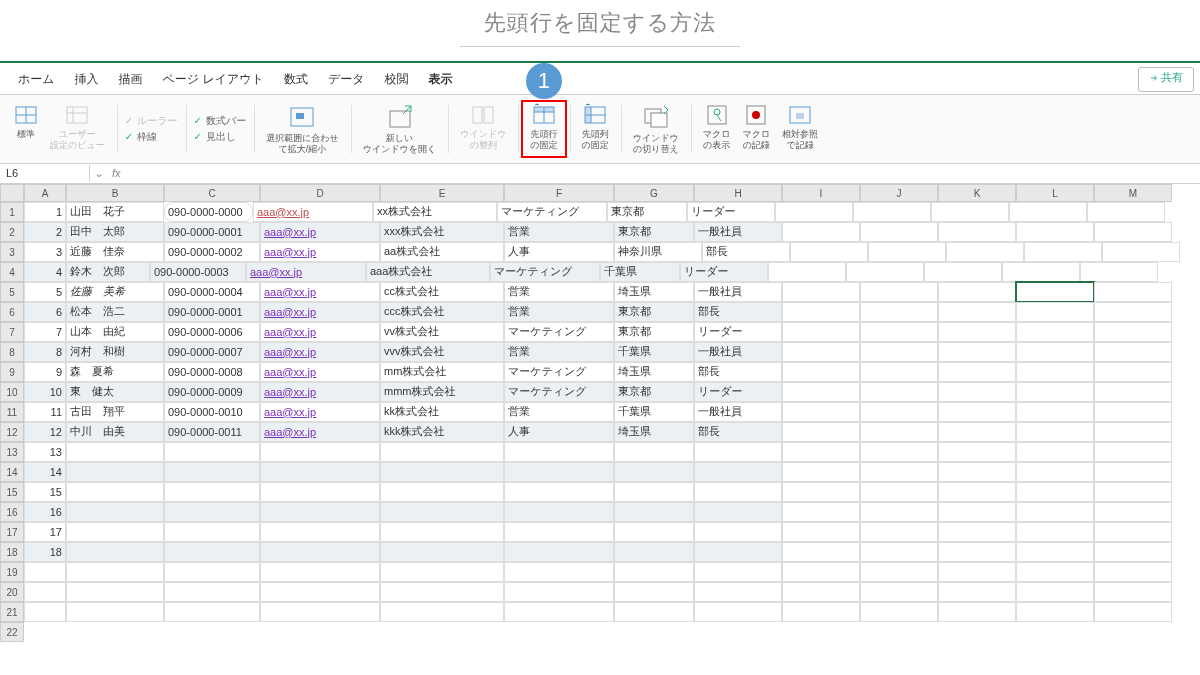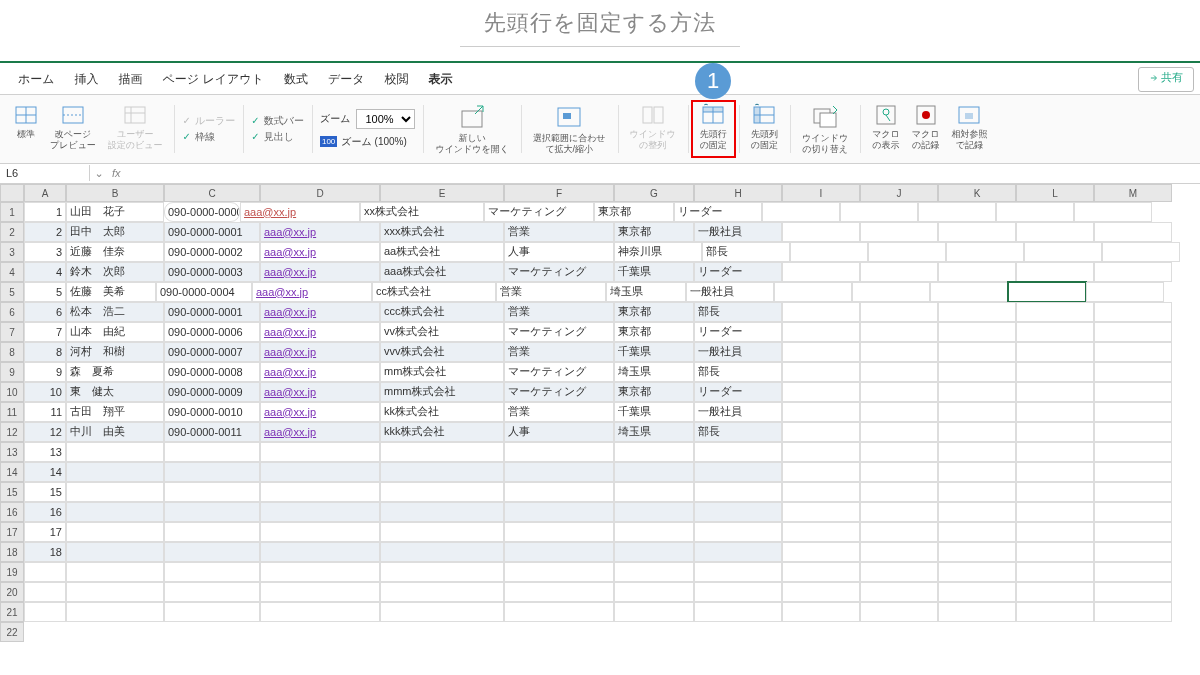--- a/index.html
+++ b/index.html
@@ -76,28 +76,20 @@
 
     <div class="rgroup">
       <div class="rrow">
         <div class="ritem">
             <svg class="icon" viewBox="0 0 24 24">
               <rect x="2" y="4" width="20" height="16" stroke="#5b9bd5" fill="none"></rect>
               <path d="M2 12h20M12 4v16" stroke="#5b9bd5"></path>
             </svg>
             <span>標準</span>
           </div>
-        <div class="ritem">
-            <svg class="icon" viewBox="0 0 24 24">
-              <rect x="2" y="4" width="20" height="16" stroke="#5b9bd5" fill="none"></rect>
-              <path d="M2 12h20" stroke="#5b9bd5" stroke-dasharray="2 2"></path>
-            </svg>
-            <span style="white-space:pre-line">改ページ
-プレビュー</span>
-          </div>
         <div class="ritem disabled">
             <svg class="icon" viewBox="0 0 24 24">
               <rect x="2" y="4" width="20" height="16" stroke="#ccc" fill="none"></rect>
               <path d="M8 4v16M2 10h20" stroke="#ccc"></path>
             </svg>
             <span style="white-space:pre-line">ユーザー
 設定のビュー</span>
           </div>
       </div>
     </div>
@@ -116,49 +108,39 @@
       <div class="checkrow">
           <span style="color:#2a8">✓</span>
           <span>数式バー</span>
         </div>
       <div class="checkrow">
           <span style="color:#2a8">✓</span>
           <span>見出し</span>
         </div>
     </div>
 
-    <div class="rgroup" style="align-items:flex-start;justify-content:center;gap:6px;">
-      <div style="display:flex;align-items:center;gap:6px;">
-        <span style="font-size:10px;">ズーム</span>
-        <select class="zoom-sel"><option>100%</option></select>
-      </div>
-      <div style="display:flex;align-items:center;gap:4px;">
-        <span style="background:#2a62c9;color:#fff;font-size:8px;padding:1px 2px;">100</span>
-        <span style="font-size:10px;">ズーム (100%)</span>
-      </div>
-    </div>
+    <div class="rgroup">
+      <div class="ritem">
+          <svg class="icon-lg" viewBox="0 0 28 28">
+            <rect x="3" y="5" width="22" height="18" stroke="#5b9bd5" fill="none"></rect>
+            <rect x="8" y="10" width="8" height="6" fill="#5b9bd5"></rect>
+          </svg>
+          <span style="white-space:pre-line">選択範囲に合わせ
+て拡大/縮小</span>
+        </div>
+    </div>
+
     <div class="rgroup">
       <div class="ritem">
           <svg class="icon-lg" viewBox="0 0 28 28">
             <rect x="4" y="8" width="20" height="16" stroke="#888" fill="none"></rect>
             <path d="M19 3l6 0 0 6M25 3l-8 8" stroke="#2a8" fill="none"></path>
           </svg>
           <span style="white-space:pre-line">新しい
 ウインドウを開く</span>
-        </div>
-    </div>
-
-    <div class="rgroup">
-      <div class="ritem">
-          <svg class="icon-lg" viewBox="0 0 28 28">
-            <rect x="3" y="5" width="22" height="18" stroke="#5b9bd5" fill="none"></rect>
-            <rect x="8" y="10" width="8" height="6" fill="#5b9bd5"></rect>
-          </svg>
-          <span style="white-space:pre-line">選択範囲に合わせ
-て拡大/縮小</span>
         </div>
     </div>
     <div class="rgroup">
       <div class="ritem disabled">
           <svg class="icon" viewBox="0 0 24 24">
             <rect x="2" y="4" width="9" height="16" stroke="#ccc" fill="none"></rect>
             <rect x="13" y="4" width="9" height="16" stroke="#ccc" fill="none"></rect>
           </svg>
           <span style="white-space:pre-line">ウインドウ
 の整列</span>
@@ -280,21 +262,21 @@
           <div class="colhdr" style="width: 78px;">I</div>
           <div class="colhdr" style="width: 78px;">J</div>
           <div class="colhdr" style="width: 78px;">K</div>
           <div class="colhdr" style="width: 78px;">L</div>
           <div class="colhdr" style="width: 78px;">M</div>
         </div>
       <div id="gridbody">
           <div class="r ">
             <div class="c datacell num" style="width: 42px;">1</div>
             <div class="c datacell" style="width: 98px;">山田　花子</div>
-            <div class="c datacell" style="width: 76px; border-radius: 9px;">090-0000-0000</div>
+            <div class="c datacell" style="width: 89px; border-radius: 9px;">090-0000-0000</div>
             <div class="c datacell" style="width: 120px;">
               <span class="link red">aaa@xx.jp</span>
             </div>
             <div class="c datacell" style="width: 124px;">xx株式会社</div>
             <div class="c datacell" style="width: 110px;">マーケティング</div>
             <div class="c datacell" style="width: 80px;">東京都</div>
             <div class="c datacell" style="width: 88px;">リーダー</div>
             <div class="c " style="width: 78px;"></div>
             <div class="c " style="width: 78px;"></div>
             <div class="c " style="width: 78px;"></div>
@@ -330,38 +312,38 @@
             <div class="c datacell" style="width: 88px;">神奈川県</div>
             <div class="c datacell" style="width: 88px;">部長</div>
             <div class="c " style="width: 78px;"></div>
             <div class="c " style="width: 78px;"></div>
             <div class="c " style="width: 78px;"></div>
             <div class="c " style="width: 78px;"></div>
             <div class="c " style="width: 78px;"></div>
           </div>
           <div class="r ">
             <div class="c datacell num alt" style="width: 42px;">4</div>
-            <div class="c datacell alt" style="width: 98px; text-align: right;">鈴木　次郎</div>
+            <div class="c datacell alt" style="width: 84px; text-align: right;">鈴木　次郎</div>
             <div class="c datacell alt" style="width: 96px;">090-0000-0003</div>
             <div class="c datacell alt" style="width: 120px;">
               <span class="link">aaa@xx.jp</span>
             </div>
             <div class="c datacell alt" style="width: 124px;">aaa株式会社</div>
             <div class="c datacell alt" style="width: 110px;">マーケティング</div>
             <div class="c datacell alt" style="width: 80px;">千葉県</div>
             <div class="c datacell alt" style="width: 88px;">リーダー</div>
             <div class="c " style="width: 78px;"></div>
             <div class="c " style="width: 78px;"></div>
             <div class="c " style="width: 78px;"></div>
             <div class="c " style="width: 78px;"></div>
             <div class="c " style="width: 78px;"></div>
           </div>
           <div class="r ">
             <div class="c datacell num" style="width: 42px;">5</div>
-            <div class="c datacell" style="width: 90px;">佐藤　美希</div>
+            <div class="c datacell" style="width: 98px; font-style: italic;">佐藤　美希</div>
             <div class="c datacell" style="width: 96px;">090-0000-0004</div>
             <div class="c datacell" style="width: 120px;">
               <span class="link">aaa@xx.jp</span>
             </div>
             <div class="c datacell" style="width: 124px;">cc株式会社</div>
             <div class="c datacell" style="width: 110px;">営業</div>
             <div class="c datacell" style="width: 80px;">埼玉県</div>
             <div class="c datacell" style="width: 88px;">一般社員</div>
             <div class="c " style="width: 78px;"></div>
             <div class="c " style="width: 78px;"></div>

